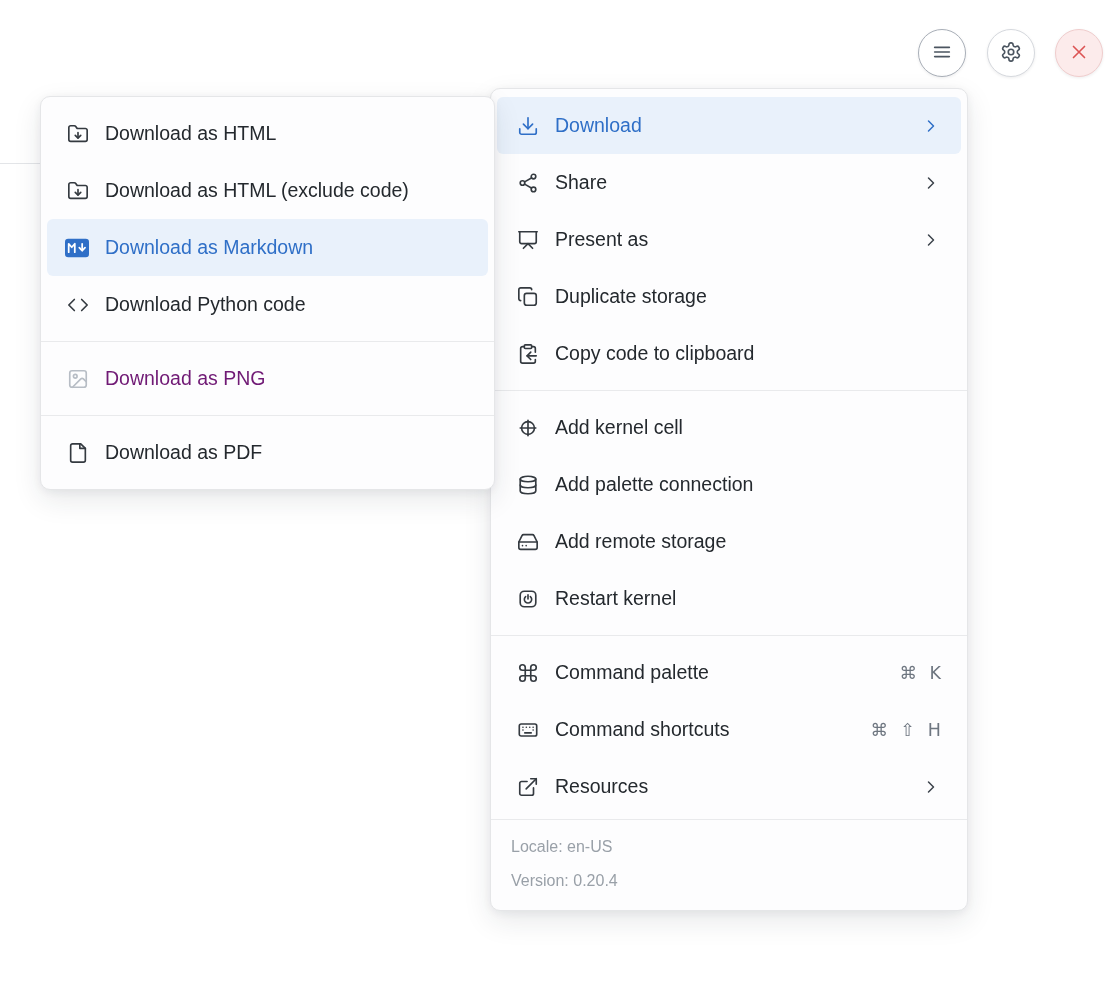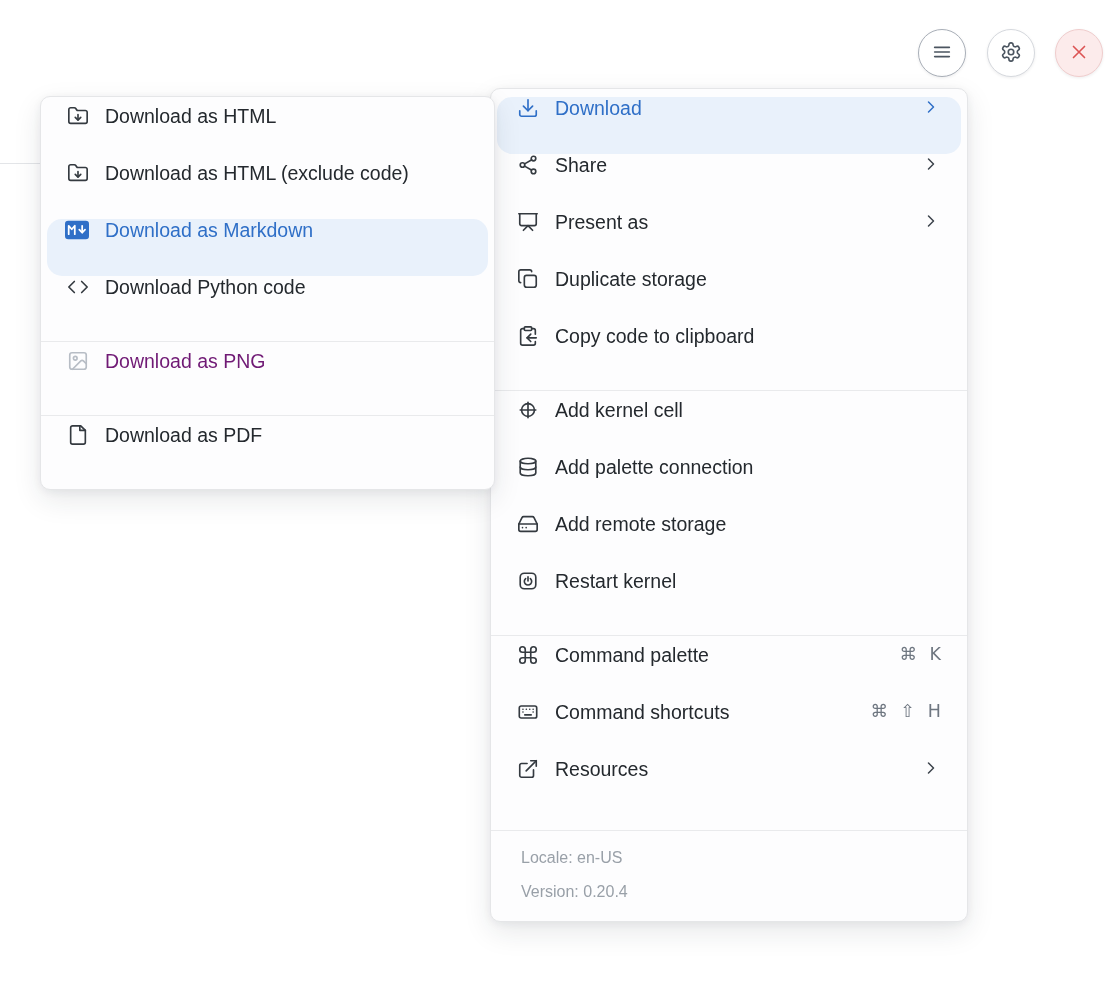--- a/index.html
+++ b/index.html
@@ -29,37 +29,37 @@
   
   .menu-panel{
     position:absolute;background:#fdfdfe;border:1px solid #e5e6e8;border-radius:10px;
     box-shadow:0 10px 28px rgba(25,35,50,.10),0 2px 8px rgba(25,35,50,.06);
     padding:8px 0;
   }
   #main-menu{left:490px;top:88px;width:478px;z-index:2;}
   #download-submenu{left:40px;top:96px;width:455px;z-index:3;}
 
   .menu-item{
-    display:flex;align-items:flex-start;gap:16px;height:57px;margin:0 6px;padding:0 20px;
+    display:flex;align-items:center;gap:16px;height:57px;margin:0 6px;padding:0 20px;
     border-radius:6px;font-size:19.5px;color:var(--text);cursor:pointer;white-space:nowrap;
   }
   .mi-icon{width:22px;height:22px;flex:0 0 22px;display:flex;align-items:center;justify-content:center;color:var(--icon);overflow:visible;}
   .mi-icon svg{width:22px;height:22px;}
   .mi-icon svg.md-badge{width:26px;height:20px;margin-left:-2px;}
   .mi-label{flex:1;}
   .mi-chevron{width:20px;height:20px;display:flex;color:#3c434b;}
   .mi-chevron svg{width:20px;height:20px;}
   .mi-shortcut{color:#6e7680;font-size:17.5px;word-spacing:7px;font-family:"DejaVu Sans",sans-serif;}
-  .menu-item.active{background:var(--accent-bg);color:var(--accent);border-radius:15px;}
+  .menu-item.active{background:var(--accent-bg);color:var(--accent);}
   .menu-item.active .mi-icon,.menu-item.active .mi-chevron{color:var(--accent);}
   .menu-item.disabled{color:#701a75;cursor:default;}
   .menu-item.disabled .mi-icon{color:#b7bdc5;}
 
   .menu-divider{height:1px;background:#e9eaec;margin:8px 0;}
-  .menu-footer{border-top:1px solid #e9eaec;margin-top:15px;padding:10px 30px 4px;color:var(--muted);font-size:16px;line-height:34px;}
+  .menu-footer{border-top:1px solid #e9eaec;margin-top:4px;padding:10px 20px 4px;color:var(--muted);font-size:16px;line-height:34px;}
 </style>
 </head>
 <body>
 
 <div class="edge-line"></div>
 
 <button class="circle-btn" id="btn-menu">
   <span><svg viewBox="0 0 24 24" fill="none" stroke="currentColor" stroke-width="1.8" stroke-linecap="round" stroke-linejoin="round">
         <path d="M4 7h16M4 12h16M4 17h16"></path>
       </svg></span>

